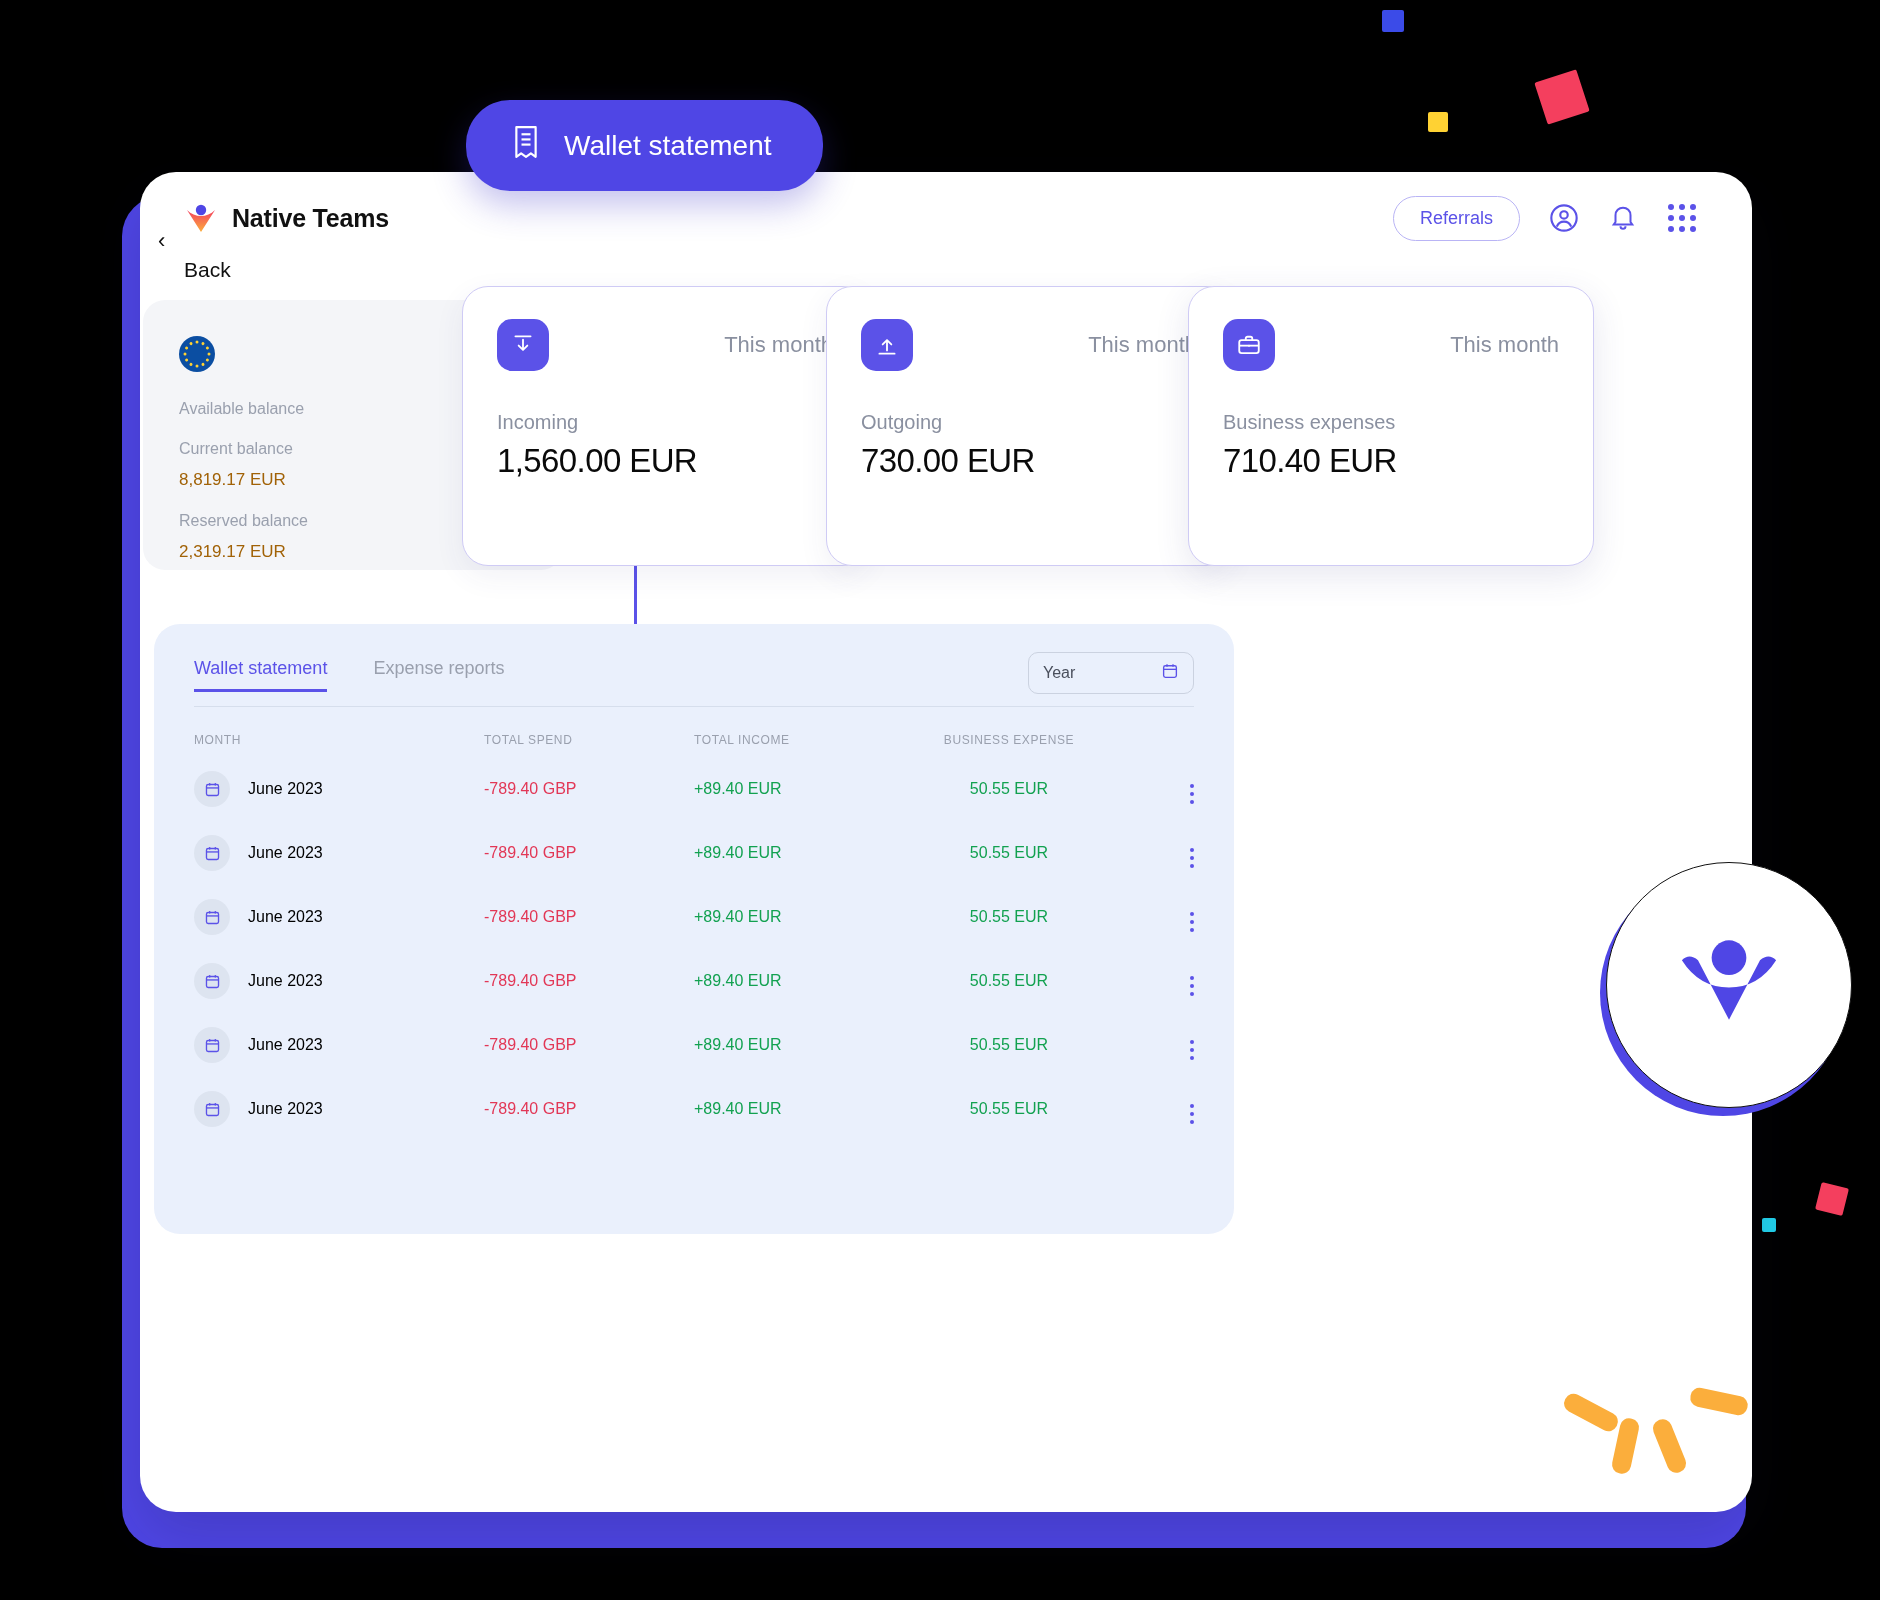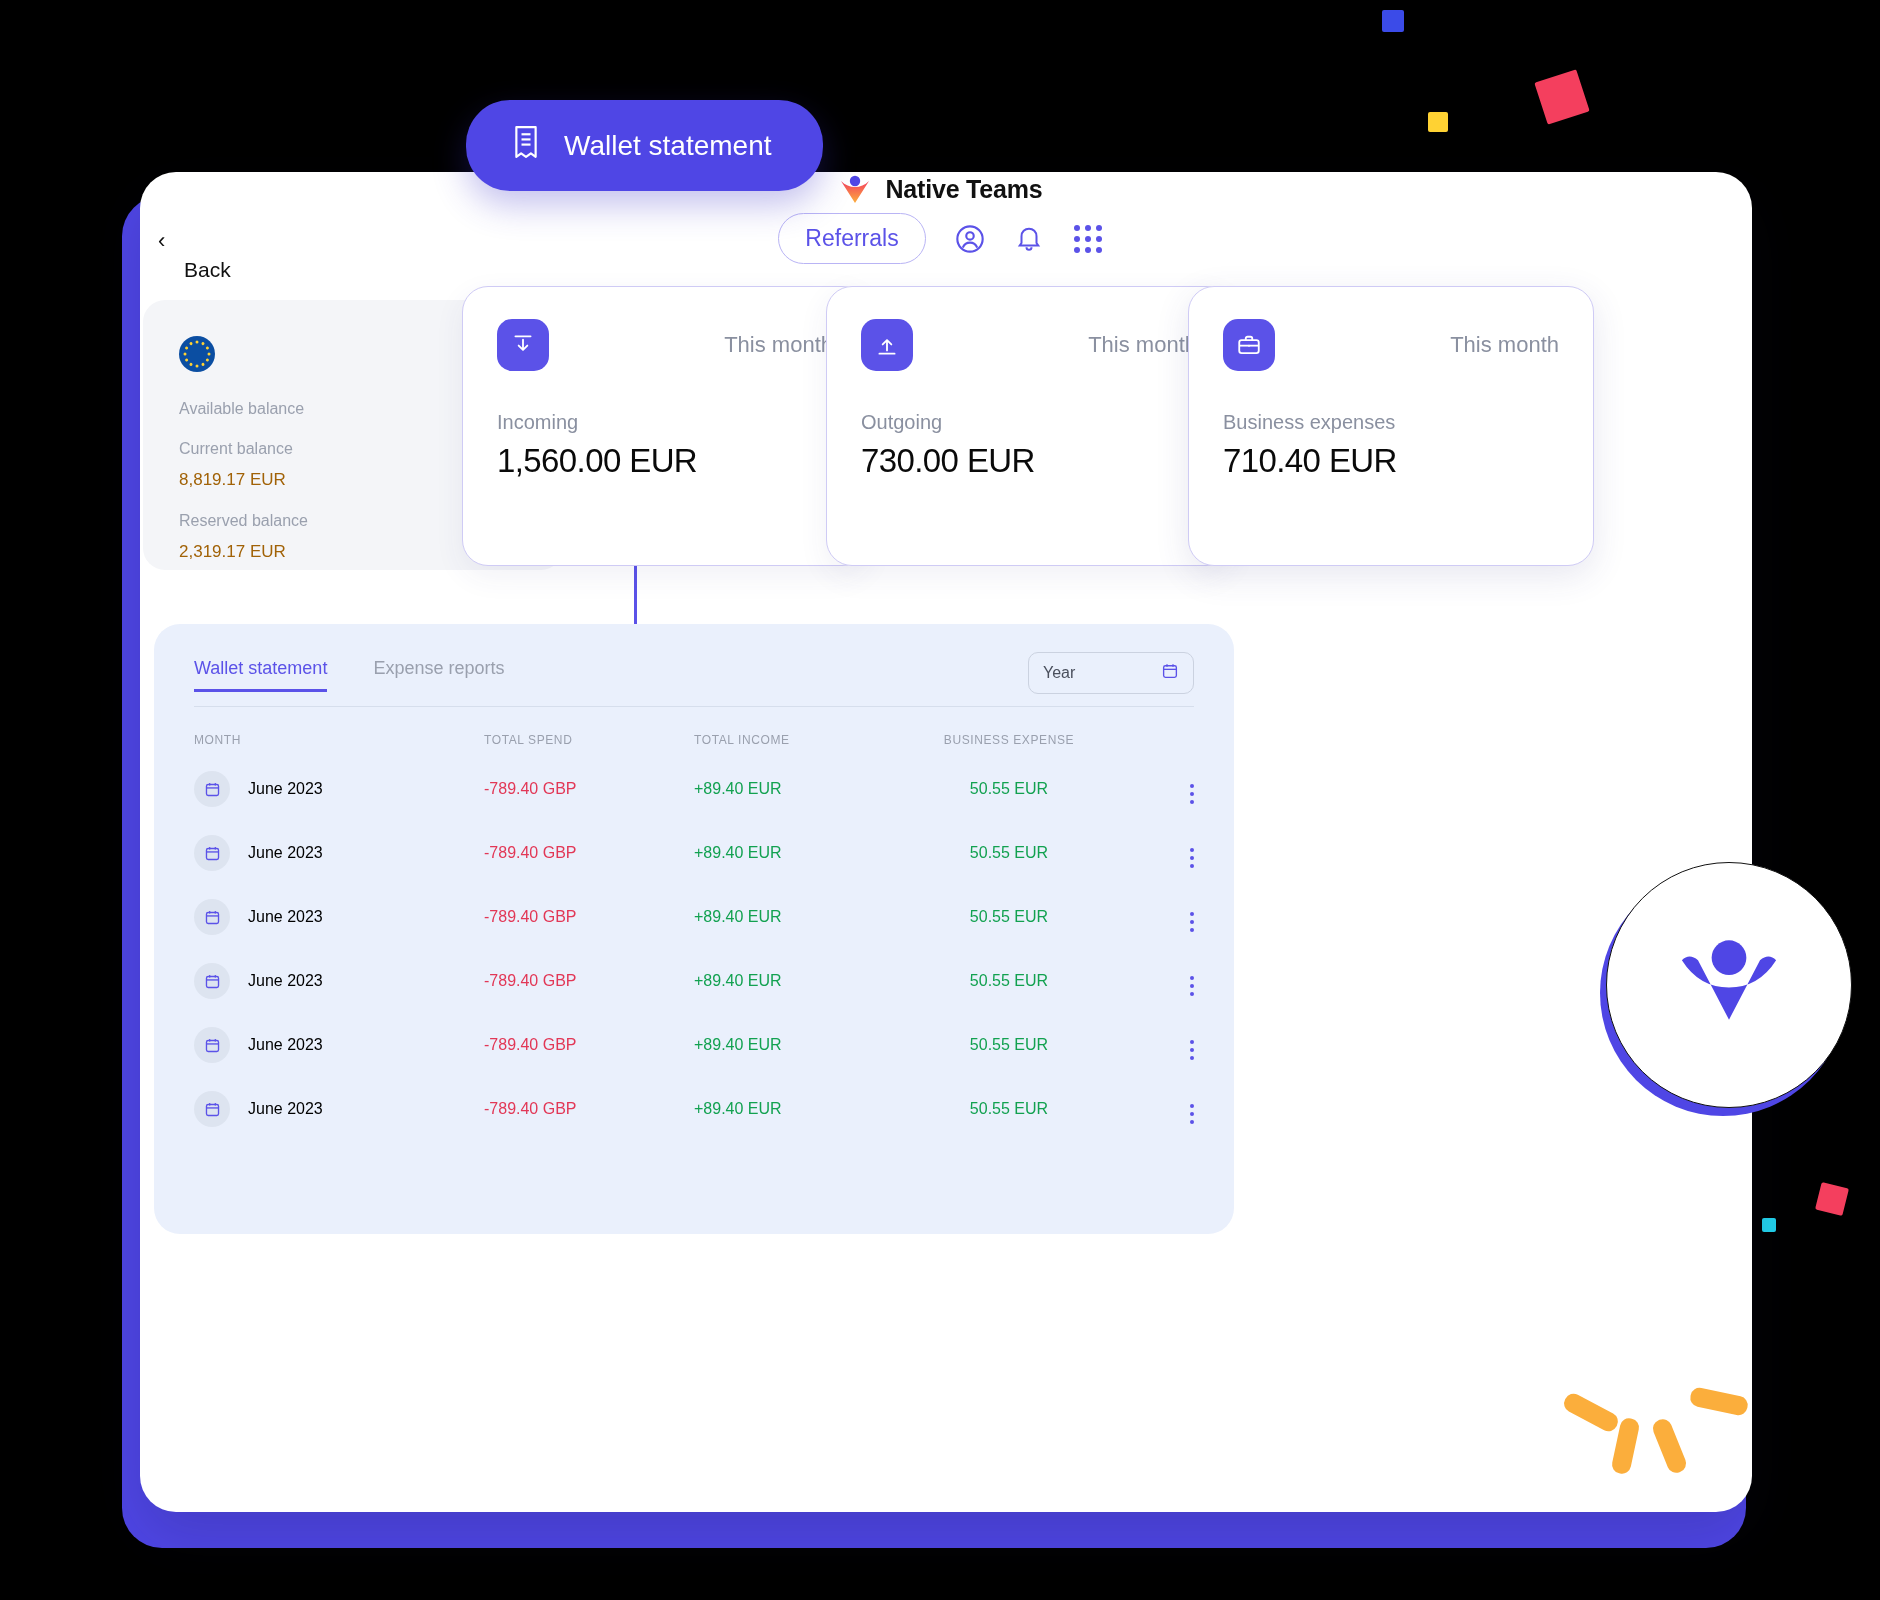--- a/index.html
+++ b/index.html
@@ -40,28 +40,27 @@
     background: #fff; border-radius: 36px;
     box-shadow: 0 24px 60px rgba(20,20,60,.18);
     overflow: visible;
   }
 
   
   .hdr {
     position: absolute; left: 0; top: 0; width: 100%; height: 92px;
     display: flex; align-items: center; justify-content: space-between;
     padding: 0 56px 0 44px;
-    flex-direction: column;
   }
   .brand { display: flex; align-items: center; gap: 14px; }
   .brand-name { font-size: 25px; font-weight: 700; color: #111; letter-spacing: -.2px; }
   .hdr-right { display: flex; align-items: center; gap: 28px; }
   .pill-referrals {
     border: 1.6px solid #B9B4F5; color: #5B52E8; background: #fff;
-    border-radius: 999px; padding: 11px 26px; font-size: 23px; cursor: pointer;
+    border-radius: 999px; padding: 11px 26px; font-size: 18px; cursor: pointer;
   }
   .icon-btn { width: 32px; height: 32px; color: #5B52E8; cursor: pointer; display: flex; }
   .grid-dots { display: grid; grid-template-columns: repeat(3, 6px); gap: 5px; cursor: pointer; }
   .grid-dots i { width: 6px; height: 6px; background: #5B52E8; border-radius: 50%; display: block; }
 
   
   .back-wrap { position: absolute; left: 14px; top: 58px; width: 150px; }
   .back-chev { font-size: 22px; color: #111; line-height: 1; margin-left: 4px; }
   .back-label { font-size: 21px; color: #111; margin-left: 30px; margin-top: 6px; }
 

